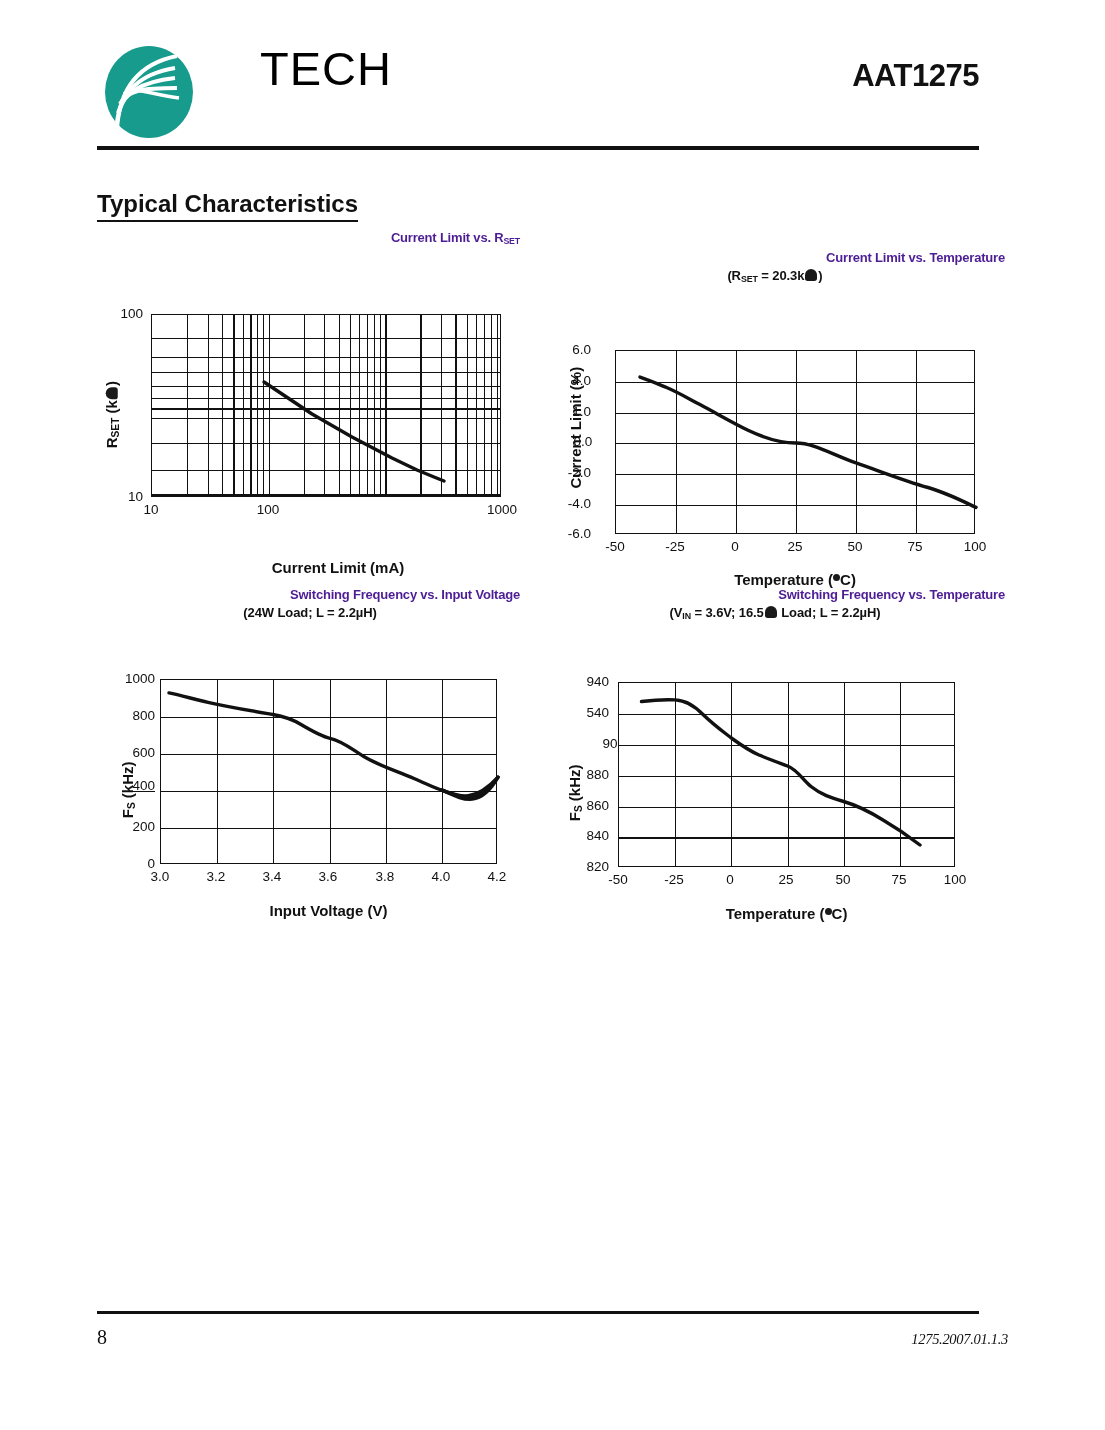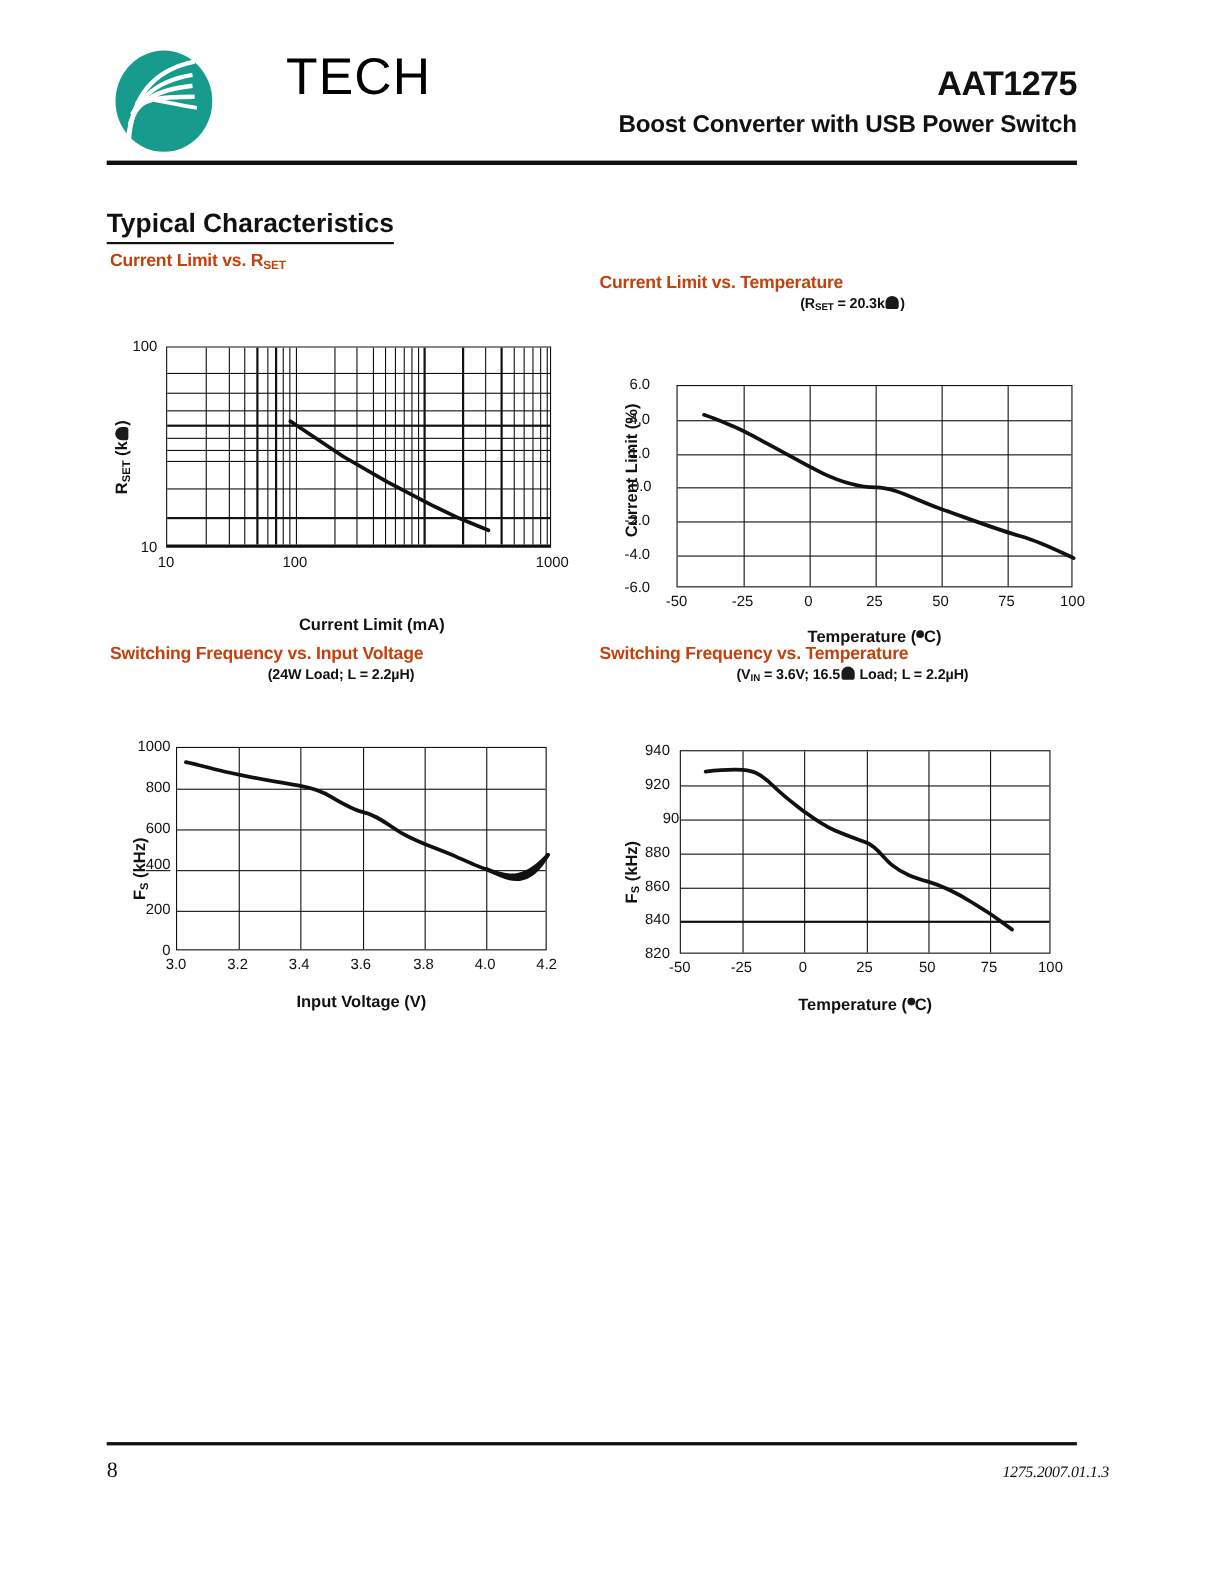--- a/index.html
+++ b/index.html
@@ -42,21 +42,21 @@
   
   #section-title {
     position:absolute; left:97px; top:190px;
     font-size:24px; font-weight:bold; color:#111;
     border-bottom:2.5px solid #111; padding-bottom:2px; display:inline-block;
   }
 
   
   .chart-block { position:absolute; }
   .chart-title {
-    text-align:left; font-size:16px; font-weight:bold; color:#c2410c;
+    text-align:right; font-size:13px; font-weight:bold; color:#4c1d95;
     line-height:20px; letter-spacing:-0.2px;
   }
   .chart-subtitle {
     text-align:center; font-size:13px; font-weight:bold; color:#111;
     line-height:16px; letter-spacing:-0.1px;
   }
   sub { font-size:0.68em; vertical-align:-0.25em; font-weight:bold; }
   .ohm {
     display:inline-block; width:12px; height:12px; background:#1a1a1a;
     border-radius:50% 50% 22% 22%; vertical-align:-1px; margin:0 1px;
@@ -116,21 +116,20 @@
       <path d="M 17 60 C 24 46 40 44 74 44" fill="none" stroke="#ffffff" stroke-width="4"></path>
       <path d="M 21 50 C 30 42 46 50 76 54" fill="none" stroke="#ffffff" stroke-width="3.5"></path>
     </svg>
   </div>
 
   <div id="logo-text">
     <div class="logo-line2">TECH</div>
   </div>
 
   <div id="part-number">AAT1275</div>
-  <div id="header-subtitle">Boost Converter with USB Power Switch</div>
 </div>
 <div id="header-rule"></div>
 
 <div id="section-title">Typical Characteristics</div>
 
 <div class="chart-block" style="left:100px; top:228px; width:420px; height:300px;">
 
   <div class="chart-title" style="width:420px;">
     <span>Current Limit vs. R</span><sub>SET</sub>
   </div>
@@ -321,21 +320,21 @@
     <span>(V</span><sub>IN</sub><span> = 3.6V; 16.5</span><span class="ohm"></span><span> Load; L = 2.2µH)</span>
   </div>
 
   <div class="plot-wrap">
 
     <div class="axis-label-y" style="left:-40px; top:118px; width:140px;">
       <span>F</span><sub>S</sub><span> (kHz)</span>
     </div>
 
     <div class="ytick" style="left:16px; top:50px; width:48px;">940</div>
-    <div class="ytick" style="left:16px; top:80.8px; width:48px;">920</div>
+    <div class="ytick" style="left:16px; top:80.8px; width:48px;">540</div>
     <div class="ytick" style="left:32px; top:111.7px; width:48px;">900</div>
     <div class="ytick" style="left:16px; top:142.5px; width:48px;">880</div>
     <div class="ytick" style="left:16px; top:173.3px; width:48px;">860</div>
     <div class="ytick" style="left:16px; top:204.2px; width:48px;">840</div>
     <div class="ytick" style="left:16px; top:235px; width:48px;">820</div>
 
     <div class="plot" style="left:73px; top:58px; width:337px; height:185px;">
       <div class="gl h" style="top:30.8px;"></div>
       <div class="gl h" style="top:61.7px;"></div>
       <div class="gl h" style="top:92.5px;"></div>

